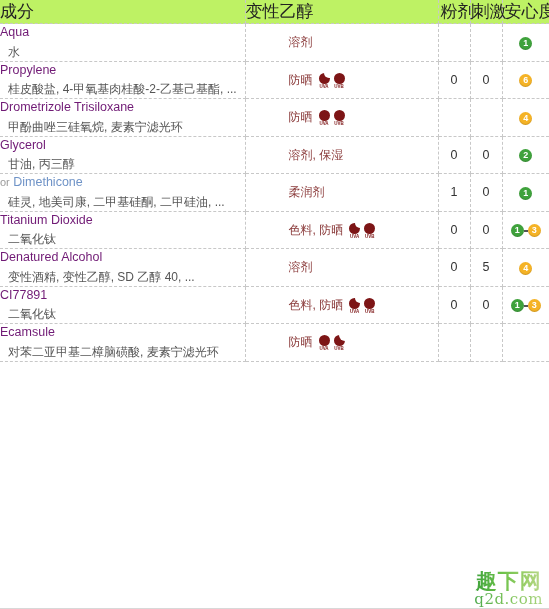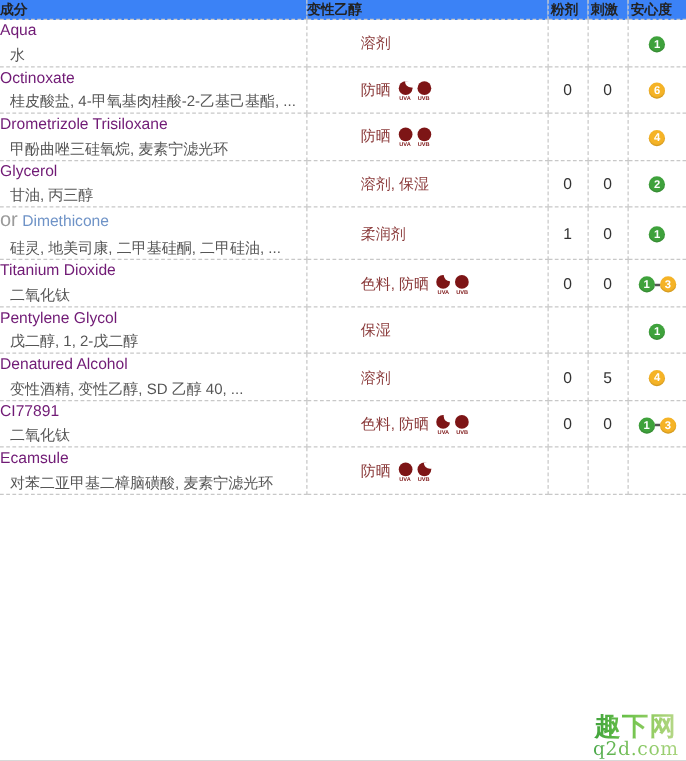--- a/index.html
+++ b/index.html
@@ -21,26 +21,26 @@
     border-right:1px dashed #c8c8c8;
     border-bottom:1px dashed #c8c8c8;
     vertical-align:middle;
     padding:0;
   }
   table.ing th:last-child,table.ing td:last-child{border-right:none;}
 
   
   thead th{
     text-align:left;
-    font-weight:bold;
-    font-size:11px;
+    font-weight:normal;
+    font-size:17px;
     color:#222;
     padding:6px 8px 7px 8px;
     border-bottom:1px solid #aaaaaa;
-    background:#3b82f6;
+    background:#bef264;
     white-space:nowrap;
   }
   thead th.num{ text-align:left;padding-left:2px;padding-right:2px;}
 
   
   col.c-name{width:245px;}
   col.c-prop{width:193px;}
   col.c-pow{width:32px;}
   col.c-irr{width:32px;}
   col.c-safe{width:47px;}
@@ -50,21 +50,21 @@
   td.num{text-align:center;font-size:12.5px;color:#333;}
   td.safe{text-align:center;}
 
   .en{
     color:#701a75;
     font-size:12.5px;
     display:block;
     line-height:1.4;
   }
   .en.alt{color:#6f93c7;}
-  .or{color:#9b9b9b;font-size:16px;}
+  .or{color:#9b9b9b;font-size:11px;}
   .cn{
     color:#555;
     font-size:12px;
     display:block;
     padding-left:8px;
     line-height:1.5;
     margin-top:1px;
   }
 
   .propline{display:flex;align-items:center;flex-wrap:wrap;gap:0;margin-left:43px;}
@@ -155,21 +155,21 @@
           </span>
         </td>
         <td class="num"></td>
         <td class="num"></td>
         <td class="safe"><span class="badges">
             <span class="badge green">1</span>
           </span></td>
       </tr>
       <tr>
         <td class="name">
-          <span class="en">Octinoxate</span>
+          <span class="en">Propylene</span>
           <span class="cn">桂皮酸盐, 4-甲氧基肉桂酸-2-乙基己基酯, ...</span>
         </td>
         <td class="prop">
           <span class="propline">
             <span class="proptext">防晒</span>
             <span class="uv">
               <span class="uvdisc part"></span>
               <span class="uvlab">UVA</span>
             </span>
             <span class="uv">
@@ -257,36 +257,20 @@
               <span class="uvlab">UVB</span>
             </span>
           </span>
         </td>
         <td class="num">0</td>
         <td class="num">0</td>
         <td class="safe"><span class="badges">
             <span class="badge green">1</span>
             <span class="dash"></span>
             <span class="badge orange">3</span>
-          </span></td>
-      </tr>
-      <tr>
-        <td class="name">
-          <span class="en">Pentylene Glycol</span>
-          <span class="cn">戊二醇, 1, 2-戊二醇</span>
-        </td>
-        <td class="prop">
-          <span class="propline">
-            <span class="proptext">保湿</span>
-          </span>
-        </td>
-        <td class="num"></td>
-        <td class="num"></td>
-        <td class="safe"><span class="badges">
-            <span class="badge green">1</span>
           </span></td>
       </tr>
       <tr>
         <td class="name">
           <span class="en">Denatured Alcohol</span>
           <span class="cn">变性酒精, 变性乙醇, SD 乙醇 40, ...</span>
         </td>
         <td class="prop">
           <span class="propline">
             <span class="proptext">溶剂</span>

